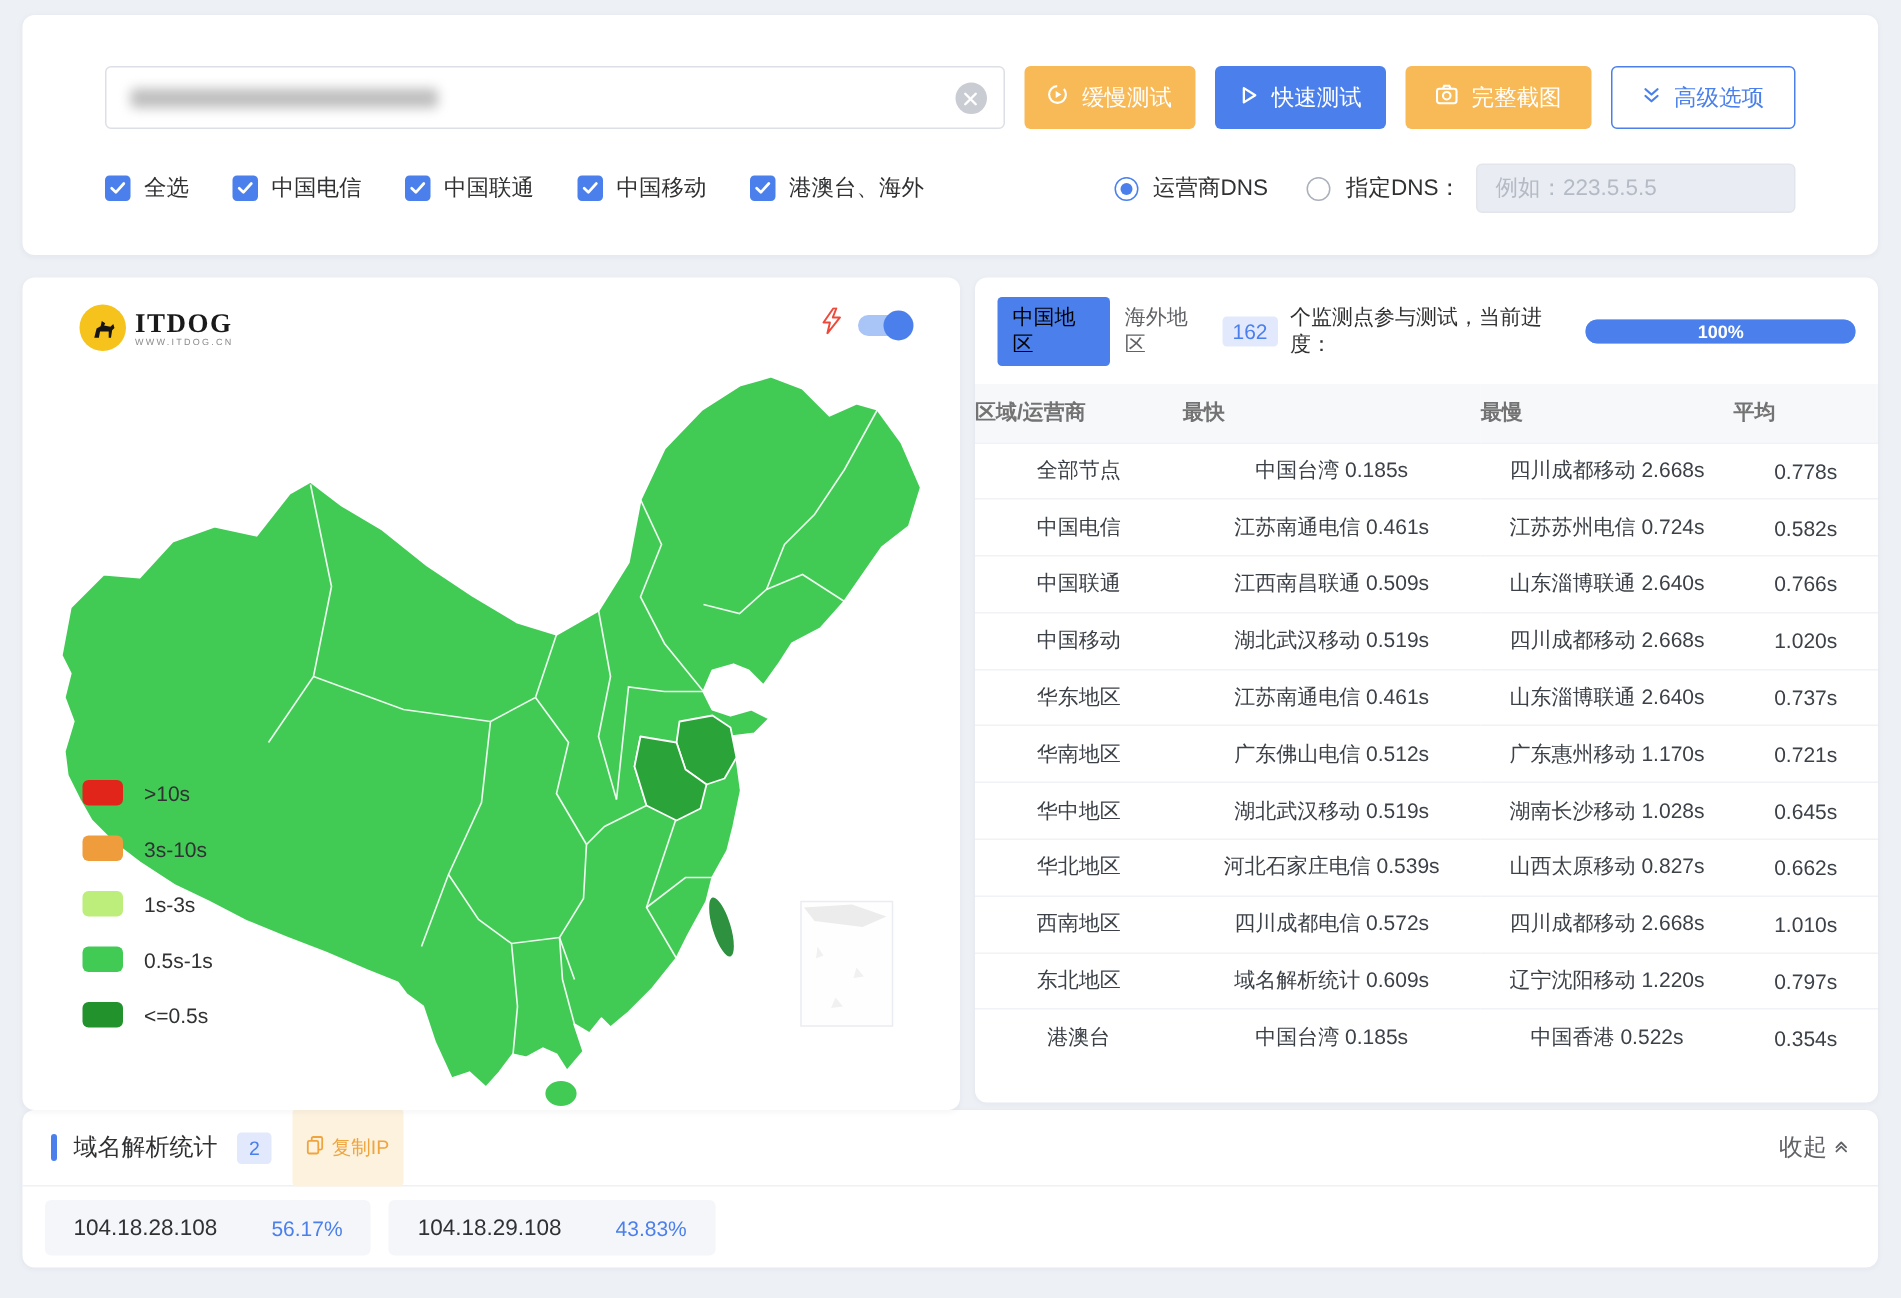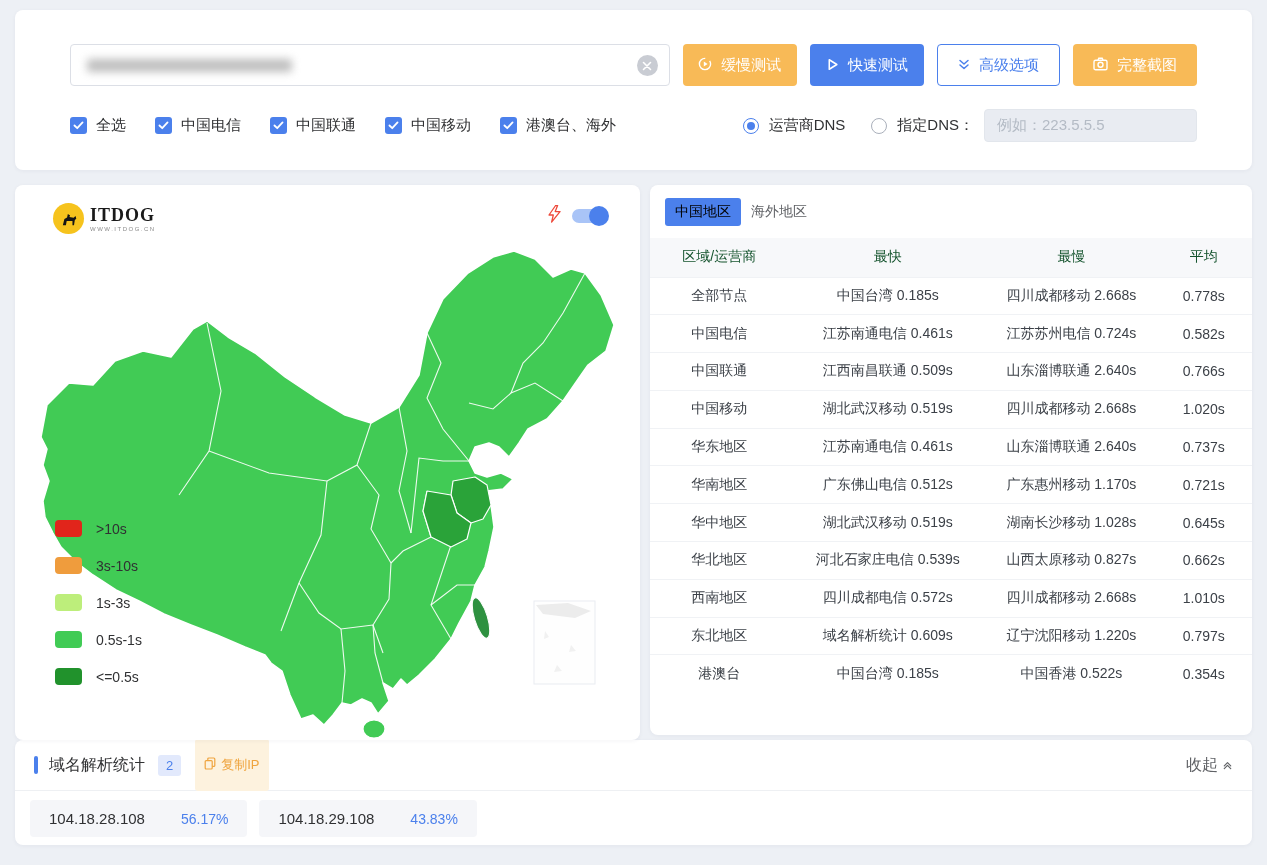--- a/index.html
+++ b/index.html
@@ -62,21 +62,21 @@
   .res-meta { display:flex; align-items:center; margin-left:auto; }
   .count-badge { background:#e2e9fc; color:var(--accent-blue,#4b80ec); font-size:14px; padding:2px 7px;
                  border-radius:3px; margin-right:8px; }
   .meta-text { font-size:14px; color:#303133; }
   .progress { width:184px; height:16px; border-radius:8px; background:var(--accent-blue,#4b80ec);
               margin-left:6px; position:relative; overflow:hidden; }
   .progress .fill { position:absolute; left:0; top:0; bottom:0; background:var(--accent-blue,#4b80ec); }
   .progress .pct { position:absolute; inset:0; display:flex; align-items:center; justify-content:center;
                    color:#fff; font-size:12px; font-weight:bold; }
   table { width:100%; border-collapse:collapse; font-size:14px; table-layout:fixed; }
-  thead th { background:#f7f8fa; height:39px; font-weight:400; color:#14532d; text-align:center; }
+  thead th { background:#f7f8fa; height:39px; font-weight:700; color:#737373; text-align:left; }
   tbody td { height:37.8px; text-align:center; color:#3c4148; border-top:1px solid #f0f2f5; }
   th:nth-child(1), td:nth-child(1) { width:23%; }
   th:nth-child(2), td:nth-child(2) { width:33%; }
   th:nth-child(3), td:nth-child(3) { width:28%; }
   th:nth-child(4), td:nth-child(4) { width:16%; }
 
   
   .bottom-card { height:105px; }
   .dns-header { height:51px; display:flex; align-items:center; padding:0 19px; border-bottom:1px solid #eef0f3; }
   .vbar { width:4px; height:18px; border-radius:2px; background:var(--accent-blue,#4b80ec); }
@@ -112,33 +112,33 @@
               <path d="M5.8 4.6 L9.6 7 L5.8 9.4 Z" fill="#fff"></path>
             </svg></span>
         <span>缓慢测试</span>
       </button>
       <button class="btn btn-blue">
         <span><svg width="13" height="13" viewBox="0 0 12 12">
               <path d="M3 1.6 L10 6 L3 10.4 Z" fill="none" stroke="#fff" stroke-width="1.4" stroke-linejoin="round"></path>
             </svg></span>
         <span>快速测试</span>
       </button>
-      <button class="btn btn-outline">
-        <span><svg width="12" height="13" viewBox="0 0 12 13">
-              <path d="M2 2.5 L6 6 L10 2.5 M2 7 L6 10.5 L10 7" fill="none" stroke="#4b80ec" stroke-width="1.5" stroke-linecap="round" stroke-linejoin="round"></path>
-            </svg></span>
-        <span>高级选项</span>
-      </button>
       <button class="btn btn-orange wide">
         <span><svg width="15" height="14" viewBox="0 0 15 14">
               <rect x="1" y="3.2" width="13" height="9.6" rx="1.6" fill="none" stroke="#fff" stroke-width="1.4"></rect>
               <path d="M5 3 L5.8 1.2 H9.2 L10 3" fill="none" stroke="#fff" stroke-width="1.4"></path>
               <circle cx="7.5" cy="7.8" r="2.5" fill="none" stroke="#fff" stroke-width="1.4"></circle>
             </svg></span>
         <span>完整截图</span>
+      </button>
+      <button class="btn btn-outline">
+        <span><svg width="12" height="13" viewBox="0 0 12 13">
+              <path d="M2 2.5 L6 6 L10 2.5 M2 7 L6 10.5 L10 7" fill="none" stroke="#4b80ec" stroke-width="1.5" stroke-linecap="round" stroke-linejoin="round"></path>
+            </svg></span>
+        <span>高级选项</span>
       </button>
     </div>
     <div class="row2">
       <div class="cb-group" id="cb-group">
           <label class="cb-item">
             <span class="cb-box">
               <svg width="11" height="9" viewBox="0 0 12 10">
                 <path d="M1.5 5 L4.6 8 L10.5 1.5" fill="none" stroke="#fff" stroke-width="2" stroke-linecap="round" stroke-linejoin="round"></path>
               </svg>
             </span>
@@ -288,20 +288,28 @@
             <span class="legend-swatch" style="background: rgb(33, 146, 44);"></span>
             <span class="legend-label">&lt;=0.5s</span>
           </div>
         </div>
     </section>
 
     <section class="card results-card">
       <div class="res-header">
         <span class="tab active">中国地区</span>
         <span class="tab">海外地区</span>
+        <span class="res-meta">
+          <span class="count-badge">162</span>
+          <span class="meta-text">个监测点参与测试，当前进度：</span>
+          <span class="progress">
+            <span class="fill" id="progress-fill" style="width: 100%;"></span>
+            <span class="pct">100%</span>
+          </span>
+        </span>
       </div>
       <table>
         <thead>
             <tr id="res-thead-row">
               <th>区域/运营商</th>
               <th>最快</th>
               <th>最慢</th>
               <th>平均</th>
             </tr>
           </thead>

